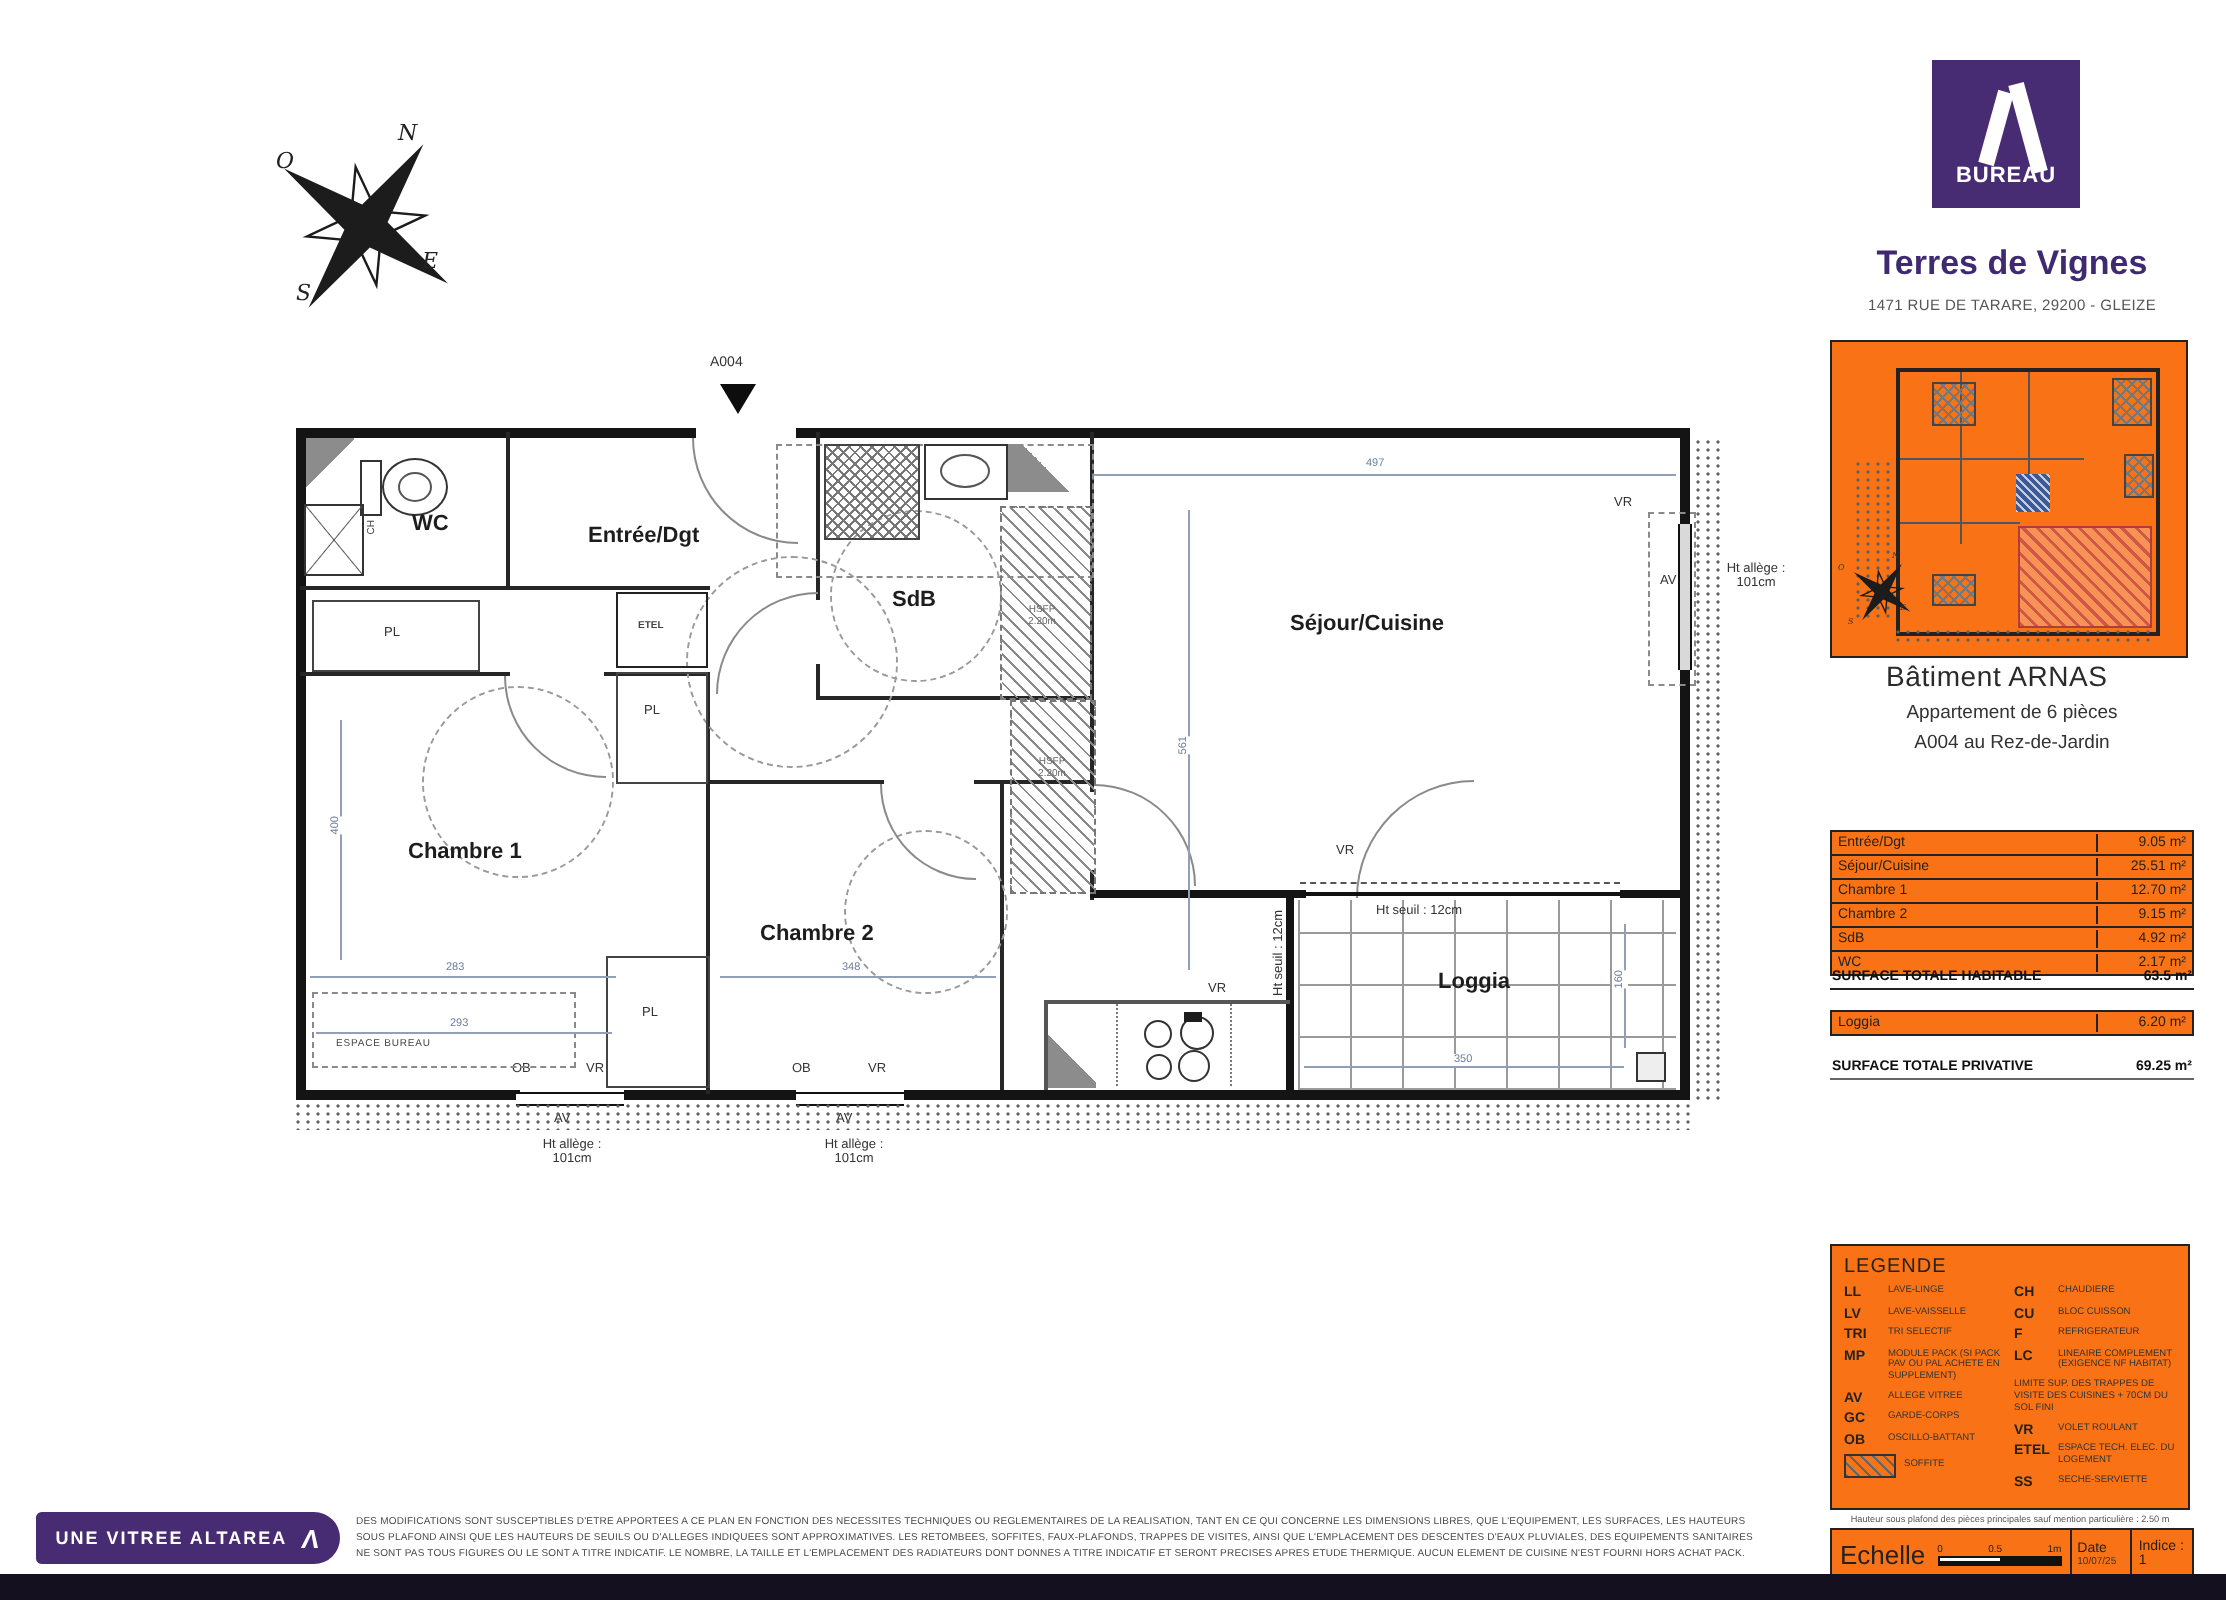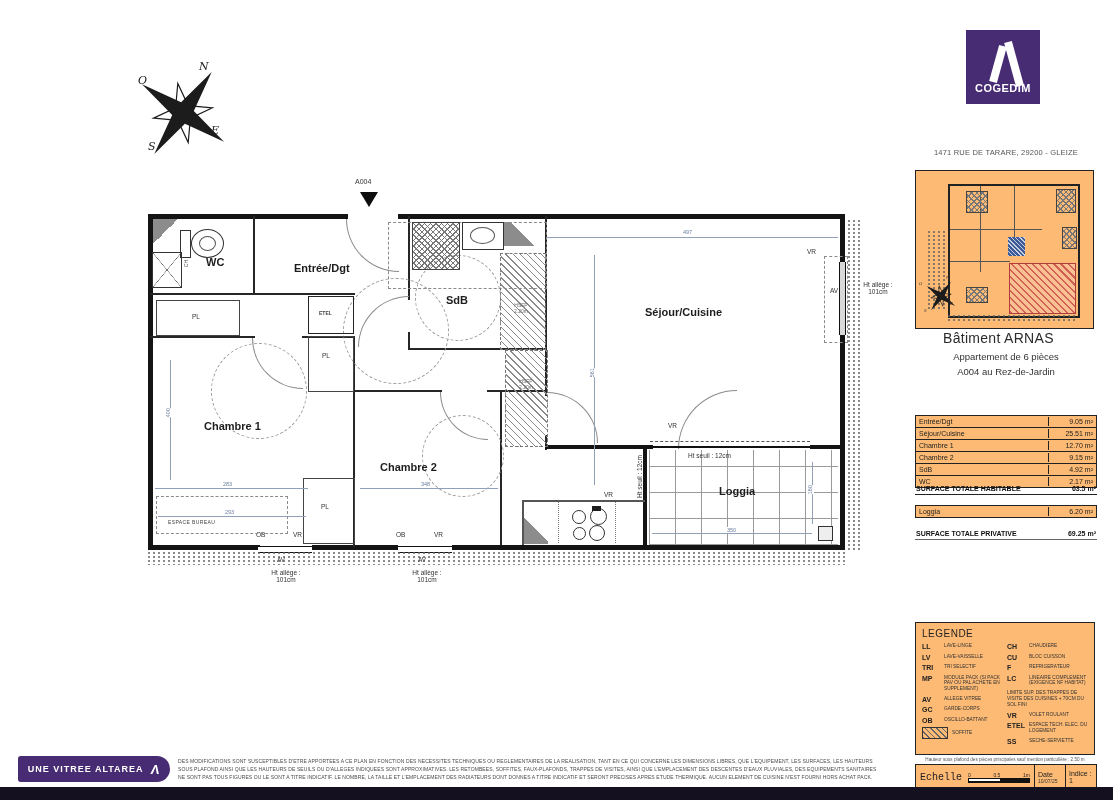--- a/index.html
+++ b/index.html
@@ -34,21 +34,21 @@
   
   .arc{position:absolute;}
   .arc-bl{border-left:1px solid #8a8a8a;border-bottom:1px solid #8a8a8a;border-bottom-left-radius:100% 100%;}
   .arc-tl{border-left:1px solid #8a8a8a;border-top:1px solid #8a8a8a;border-top-left-radius:100% 100%;}
   .arc-tr{border-right:1px solid #8a8a8a;border-top:1px solid #8a8a8a;border-top-right-radius:100% 100%;}
   .win{position:absolute;background:#fff;border-top:1.5px solid #111;border-bottom:1.5px solid #111;height:5px;}
   .winv{position:absolute;background:#d9d9d9;border-left:1.5px solid #111;border-right:1.5px solid #111;width:5px;}
   
   .sb-title{position:absolute;font-weight:bold;color:#3f2a72;font-size:17px;width:208px;left:902px;text-align:center;}
   .sb-addr{position:absolute;font-size:7.5px;color:#555;width:208px;left:902px;text-align:center;letter-spacing:.2px;}
-  .box{position:absolute;border:1.5px solid #222;background:#fdba74;}
+  .box{position:absolute;border:1.5px solid #222;background:#f97316;}
   .trow{display:flex;justify-content:space-between;border-bottom:1px solid #222;font-size:7px;color:#222;
         padding:1px 3px;height:9px;align-items:center;}
   .trow .val{border-left:1px solid #222;width:44px;text-align:right;height:100%;display:flex;align-items:center;justify-content:flex-end;}
   .tot{display:flex;justify-content:space-between;font-size:7px;font-weight:bold;color:#111;padding:2px 1px;}
   .leg-abbr{font-weight:bold;font-size:7px;color:#222;}
   .leg-desc{font-size:4.8px;color:#333;line-height:1.25;}
   .leg-row{display:flex;gap:4px;margin-bottom:3.5px;align-items:flex-start;}
   .leg-row .leg-abbr{width:18px;flex:none;}
   
   .badge{position:absolute;left:18px;top:756px;width:152px;height:26px;background:#472b73;
@@ -224,22 +224,23 @@
   <span class="dim vtxt" style="left:806px;top:485px;">160</span>
 
   <div class="stipple" style="left:148px;top:552px;width:697px;height:13px;"></div>
   <div class="stipple" style="left:848px;top:220px;width:13px;height:330px;"></div>
 
   <div class="abs" style="left:966px;top:30px;width:74px;height:74px;background:#472b73;">
     <svg width="74" height="74" viewBox="0 0 74 74">
       <line x1="27" y1="52" x2="37" y2="16" stroke="#fff" stroke-width="8"></line>
       <line x1="42" y1="12" x2="54" y2="56" stroke="#fff" stroke-width="8"></line>
     </svg>
-    <div class="abs" style="left:0;top:52px;width:74px;text-align:center;color:#fff;font-weight:bold;font-size:11px;letter-spacing:.5px;">COGEDIM</div>
-  </div>
+    <div class="abs" style="left:0;top:52px;width:74px;text-align:center;color:#fff;font-weight:bold;font-size:11px;letter-spacing:.5px;">BUREAU</div>
+  </div>
+  <div class="sb-title" style="top:122px;">Terres de Vignes</div>
   <div class="sb-addr" style="top:148px;">1471 RUE DE TARARE, 29200 - GLEIZE</div>
 
   <div class="box" style="left:915px;top:170px;width:177px;height:157px;">
     <div class="abs" style="left:32px;top:13px;width:128px;height:130px;border:2px solid #222;"></div>
     <div class="thin" style="left:64px;top:15px;width:1px;height:86px;"></div>
     <div class="thin" style="left:98px;top:15px;width:1px;height:60px;"></div>
     <div class="thin" style="left:34px;top:58px;width:92px;height:1px;"></div>
     <div class="thin" style="left:34px;top:90px;width:60px;height:1px;"></div>
     <div class="xhatch" style="left:50px;top:20px;width:20px;height:20px;"></div>
     <div class="xhatch" style="left:140px;top:18px;width:18px;height:22px;"></div>
@@ -374,21 +375,21 @@
             <span class="leg-desc">SECHE-SERVIETTE</span>
           </div>
       </div>
     </div>
   </div>
 
   <div class="abs" style="left:912px;top:757px;width:186px;font-size:4.6px;color:#555;text-align:center;">Hauteur sous plafond des pièces principales sauf mention particulière : 2.50 m</div>
 
   <div class="box" style="left:915px;top:764px;width:180px;height:24px;display:flex;">
     <div style="flex:1.9;border-right:1px solid #222;display:flex;align-items:center;padding:0 4px;gap:6px;">
-      <span style="font-size:10px;color:#222;font-family:Liberation Mono, monospace;">Echelle</span>
+      <span style="font-size:13px;color:#222;">Echelle</span>
       <div>
         <div style="display:flex;justify-content:space-between;width:62px;font-size:5px;color:#222;">
           <span>0</span>
           <span>0.5</span>
           <span>1m</span>
         </div>
         <div style="display:flex;width:62px;height:5px;">
           <div style="flex:1;border:1px solid #111;border-right:none;background:linear-gradient(to bottom,#fff 50%,#111 50%);"></div>
           <div style="flex:1;background:#111;"></div>
         </div>

